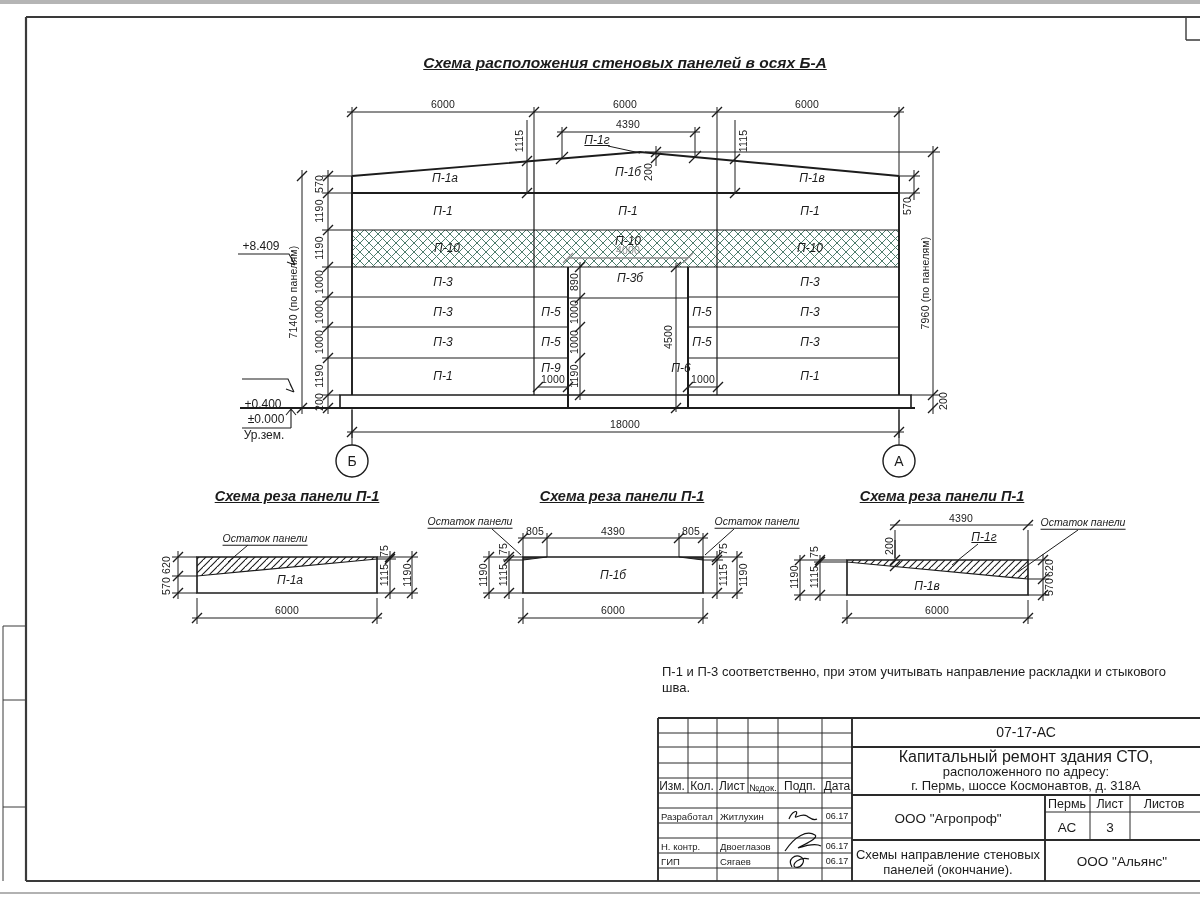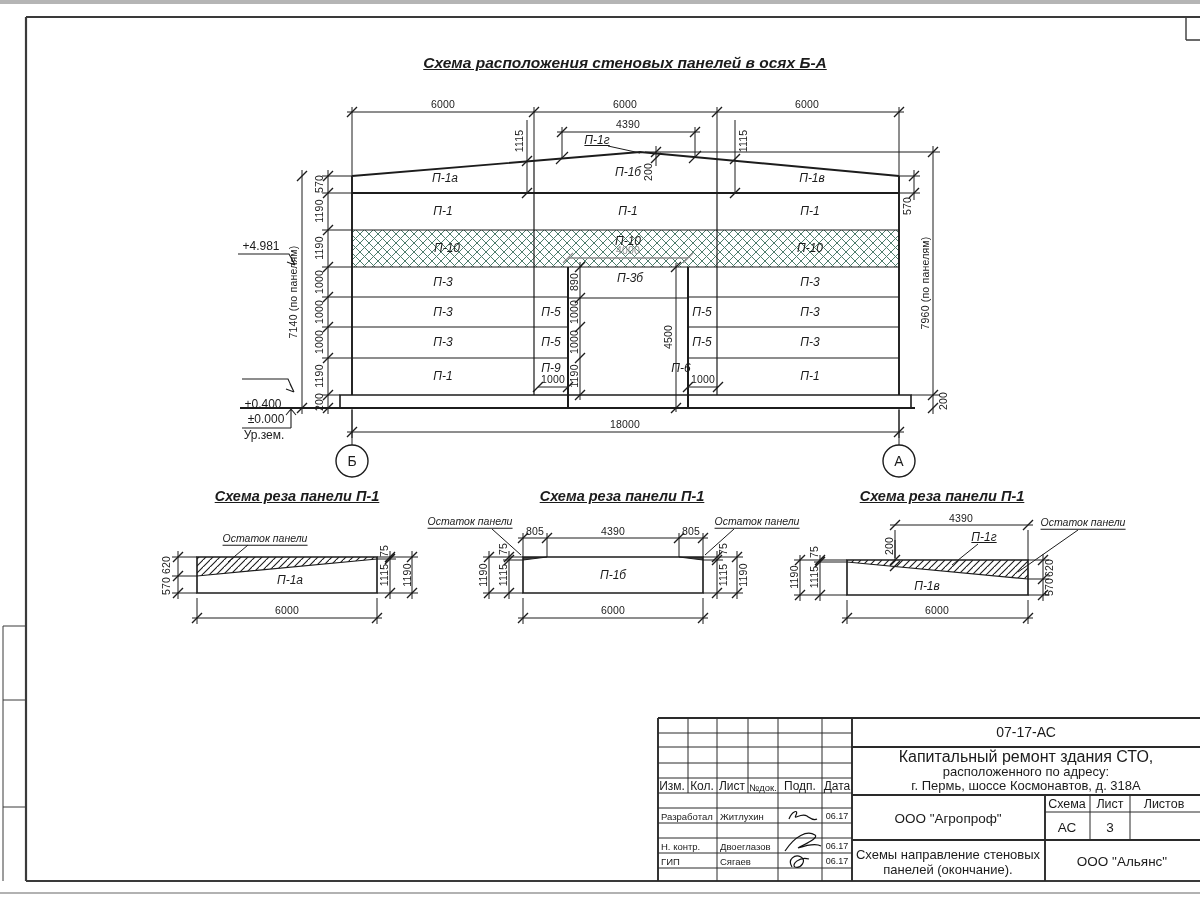--- a/index.html
+++ b/index.html
@@ -117,20 +117,21 @@
     <path d="M785,851 C795,836 807,830 815,835 C819,838 805,844 798,848 C804,846 816,843 821,846"></path>
     <path d="M792,867 C787,859 795,854 801,857 C807,860 801,869 795,867 C791,865 799,856 809,859"></path>
   </g>
 </svg>
 
 <div class="maintitle">Схема расположения стеновых панелей в осях Б-А</div>
 <div class="schemetitle" style="left:297px;top:496px">Схема реза панели П-1</div>
 <div class="schemetitle" style="left:622px;top:496px">Схема реза панели П-1</div>
 <div class="schemetitle" style="left:942px;top:496px">Схема реза панели П-1</div>
 <div class="note">
+  <div>П-1 и П-3 соответственно, при этом учитывать направление раскладки и стыкового шва.</div>
 </div>
 
 <div id="labels">
     <div class="lbl dim" style="left: 443px; top: 104px;">6000</div>
     <div class="lbl dim" style="left: 625px; top: 104px;">6000</div>
     <div class="lbl dim" style="left: 807px; top: 104px;">6000</div>
     <div class="lbl dim" style="left: 628px; top: 124px;">4390</div>
     <div class="lbl dim rot" style="left: 519px; top: 141px;">1115</div>
     <div class="lbl dim rot" style="left: 743px; top: 141px;">1115</div>
     <div class="lbl dim rot" style="left: 648px; top: 172px;">200</div>
@@ -173,21 +174,21 @@
     <div class="lbl pl" style="left: 702px; top: 312px;">П-5</div>
     <div class="lbl pl" style="left: 810px; top: 312px;">П-3</div>
     <div class="lbl pl" style="left: 443px; top: 342px;">П-3</div>
     <div class="lbl pl" style="left: 551px; top: 342px;">П-5</div>
     <div class="lbl pl" style="left: 702px; top: 342px;">П-5</div>
     <div class="lbl pl" style="left: 810px; top: 342px;">П-3</div>
     <div class="lbl pl" style="left: 443px; top: 376px;">П-1</div>
     <div class="lbl pl" style="left: 551px; top: 368px;">П-9</div>
     <div class="lbl pl" style="left: 681px; top: 368px; font-style: italic;">П-6</div>
     <div class="lbl pl" style="left: 810px; top: 376px;">П-1</div>
-    <div class="lbl mark" style="left: 261px; top: 246px;">+4.981</div>
+    <div class="lbl mark" style="left: 261px; top: 246px;">+8.409</div>
     <div class="lbl mark" style="left: 263px; top: 371px; margin-top: 33px;">+0.400</div>
     <div class="lbl mark" style="left: 266px; top: 419px;">±0.000</div>
     <div class="lbl mark" style="left: 264px; top: 435px;">Ур.зем.</div>
     <div class="lbl axis" style="left: 352px; top: 461px;">Б</div>
     <div class="lbl axis" style="left: 899px; top: 461px;">А</div>
     <div class="lbl dim rot" style="left: 166px; top: 565px;">620</div>
     <div class="lbl dim rot" style="left: 166px; top: 586px;">570</div>
     <div class="lbl dim rot" style="left: 384px; top: 551px;">75</div>
     <div class="lbl dim rot" style="left: 384px; top: 575px;">1115</div>
     <div class="lbl dim rot" style="left: 407px; top: 575px;">1190</div>
@@ -218,21 +219,21 @@
     <div class="lbl rem" style="left: 470px; top: 522px;">Остаток панели</div>
     <div class="lbl rem" style="left: 757px; top: 522px;">Остаток панели</div>
     <div class="lbl rem" style="left: 1083px; top: 523px;">Остаток панели</div>
   </div>
 
 <div class="tb" style="left:1026px;top:732px;font-size:14px">07-17-АС</div>
 <div class="tb" style="left:1026px;top:757px;font-size:16px">Капитальный ремонт здания СТО,</div>
 <div class="tb" style="left:1026px;top:771px;font-size:13px">расположенного по адресу:</div>
 <div class="tb" style="left:1026px;top:785px;font-size:13px">г. Пермь, шоссе Космонавтов, д. 318А</div>
 <div class="tb" style="left:948px;top:818px;font-size:13.5px">ООО "Агропроф"</div>
-<div class="tb" style="left:1067px;top:804px;font-size:12.5px">Схема</div>
+<div class="tb" style="left:1067px;top:804px;font-size:12.5px">Пермь</div>
 <div class="tb" style="left:1110px;top:804px;font-size:12.5px">Лист</div>
 <div class="tb" style="left:1164px;top:804px;font-size:12.5px">Листов</div>
 <div class="tb" style="left:1067px;top:827px;font-size:13.5px">АС</div>
 <div class="tb" style="left:1110px;top:827px;font-size:13.5px">3</div>
 <div class="tb" style="left:948px;top:854px;font-size:13px">Схемы направление стеновых</div>
 <div class="tb" style="left:948px;top:869px;font-size:13px">панелей (окончание).</div>
 <div class="tb" style="left:1122px;top:861px;font-size:13.5px">ООО "Альянс"</div>
 <div class="tb" style="left:672px;top:786px;font-size:12px">Изм.</div>
 <div class="tb" style="left:702px;top:786px;font-size:12px">Кол.</div>
 <div class="tb" style="left:732px;top:786px;font-size:12px">Лист</div>

